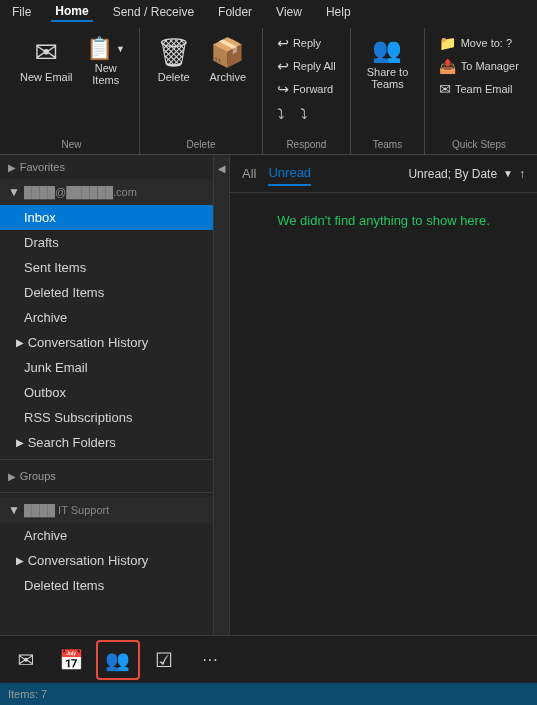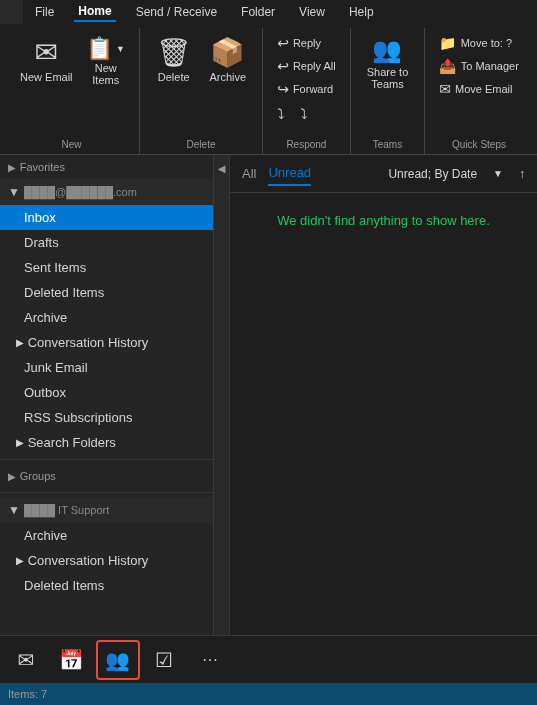--- a/index.html
+++ b/index.html
@@ -19,21 +19,20 @@
     .menu-bar {
       background: #1e1e1e;
       display: flex;
       align-items: center;
       height: 24px;
       padding: 0 8px;
       gap: 16px;
       font-size: 12px;
       color: #d4d4d4;
       flex-shrink: 0;
-      margin-left: 23px;
     }
     .menu-item {
       cursor: pointer;
       padding: 2px 4px;
     }
     .menu-item.active {
       color: #fff;
       border-bottom: 2px solid #0078d4;
       font-weight: 600;
     }
@@ -208,21 +207,21 @@
     }
     .filter-tab.active {
       color: #0078d4;
       border-bottom: 2px solid #0078d4;
     }
 
     .filter-sort {
       margin-left: auto;
       display: flex;
       align-items: center;
-      gap: 16px;
+      gap: 6px;
       font-size: 12px;
       color: #d4d4d4;
       cursor: pointer;
     }
 
     .empty-message {
       flex: 1;
       display: flex;
       align-items: flex-start;
       justify-content: center;
@@ -378,21 +377,21 @@
           <div class="ribbon-btn small">
             <span style="font-size:14px">📁</span>
             <span>Move to: ?</span>
           </div>
           <div class="ribbon-btn small">
             <span style="font-size:14px">📤</span>
             <span>To Manager</span>
           </div>
           <div class="ribbon-btn small">
             <span style="font-size:14px">✉</span>
-            <span>Move Email</span>
+            <span>Team Email</span>
           </div>
         </div>
       </div>
       <div class="ribbon-group-label">Quick Steps</div>
     </div>
   </div>
 </div>
 
 <div class="main-area">
 

